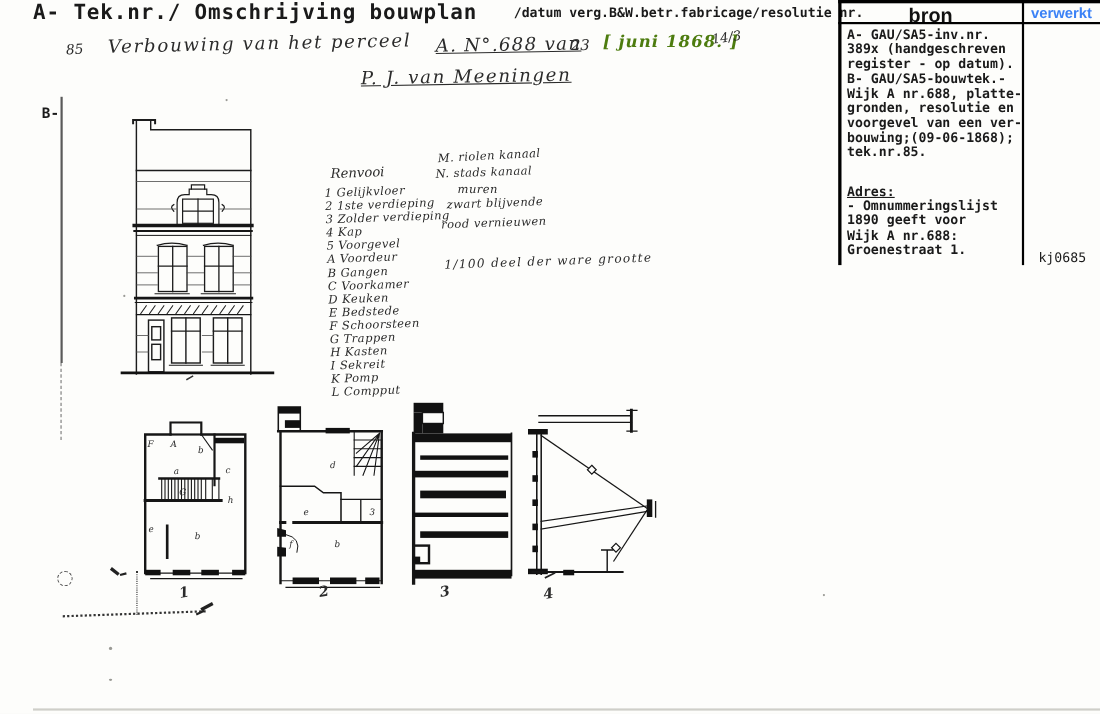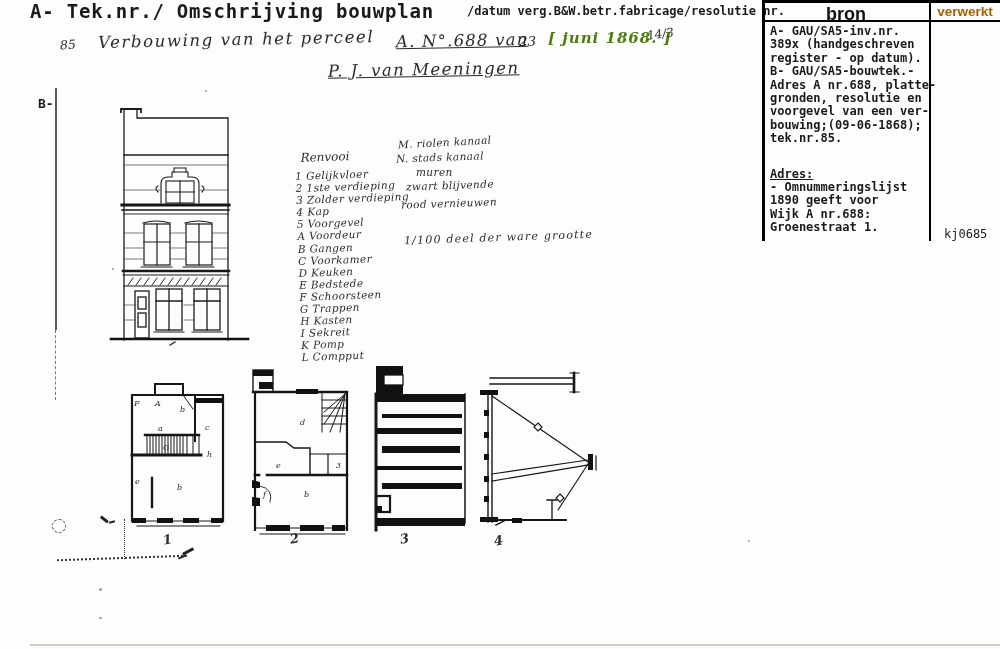--- a/index.html
+++ b/index.html
@@ -14,21 +14,21 @@
   
   .hdr-left  { left:30px; top:0;  font-size:19px; letter-spacing:0.8px; }
   .hdr-right { left:443px; top:4px; font-size:12px;margin-left:24px; }
   
   .arch-table { left:762px; top:0; width:238px; height:243px; }
   .arch-table .topbar   { position:absolute; left:0; top:0; width:238px; height:3px; background:#000; }
   .arch-table .hdrow    { position:absolute; left:0; top:3px; width:238px; height:19px; border-bottom:2px solid #000; }
   .arch-table .hd-bron  { position:absolute; left:0; top:4px; width:168px; text-align:center;
                           font-family:"Liberation Sans", sans-serif; font-weight:bold; font-size:18px; color:#111; }
   .arch-table .hd-verw  { position:absolute; left:168px; top:4px; width:70px; text-align:center;
-                          font-family:"Liberation Sans", sans-serif; font-weight:bold; font-size:13.5px; color:#a16207; }
+                          font-family:"Liberation Sans", sans-serif; font-weight:bold; font-size:13.5px; color:#3b82f6; }
   .arch-table .vline-l  { position:absolute; left:0; top:0; width:2.5px; height:241px; background:#000; }
   .arch-table .vline-m  { position:absolute; left:167px; top:0; width:2px; height:241px; background:#000; }
   .bron-body { position:absolute; left:8px; top:25px; width:158px; }
   .bron-body div { font-size:12px; line-height:13.4px; font-weight:bold; white-space:nowrap; }
   .bron-spacer { height:22px; }
   .u { text-decoration:underline; }
   .verw-code { position:absolute; left:182px; top:227px; font-size:12px; font-weight:normal; }
   
   .hw-sheetno { left:60px;  top:37px; font-size:12.5px; transform:rotate(-4deg); }
   .hw-title   { left:98px;  top:30px; font-size:16.5px; letter-spacing:1.6px; transform:rotate(-1.2deg); }
@@ -71,21 +71,21 @@
     <div class="vline-l"></div>
     <div class="vline-m"></div>
     <div class="hdrow"></div>
     <div class="hd-bron">bron</div>
     <div class="hd-verw">verwerkt</div>
     <div class="bron-body tw">
       <div>A- GAU/SA5-inv.nr.</div>
       <div>389x (handgeschreven</div>
       <div>register - op datum).</div>
       <div>B- GAU/SA5-bouwtek.-</div>
-      <div>Adres A nr.688, platte-</div>
+      <div>Wijk A nr.688, platte-</div>
       <div>gronden, resolutie en</div>
       <div>voorgevel van een ver-</div>
       <div>bouwing;(09-06-1868);</div>
       <div>tek.nr.85.</div>
       <div class="bron-spacer"></div>
       <div class="u">Adres:</div>
       <div>- Omnummeringslijst</div>
       <div>1890 geeft voor</div>
       <div>Wijk A nr.688:</div>
       <div>Groenestraat 1.</div>

